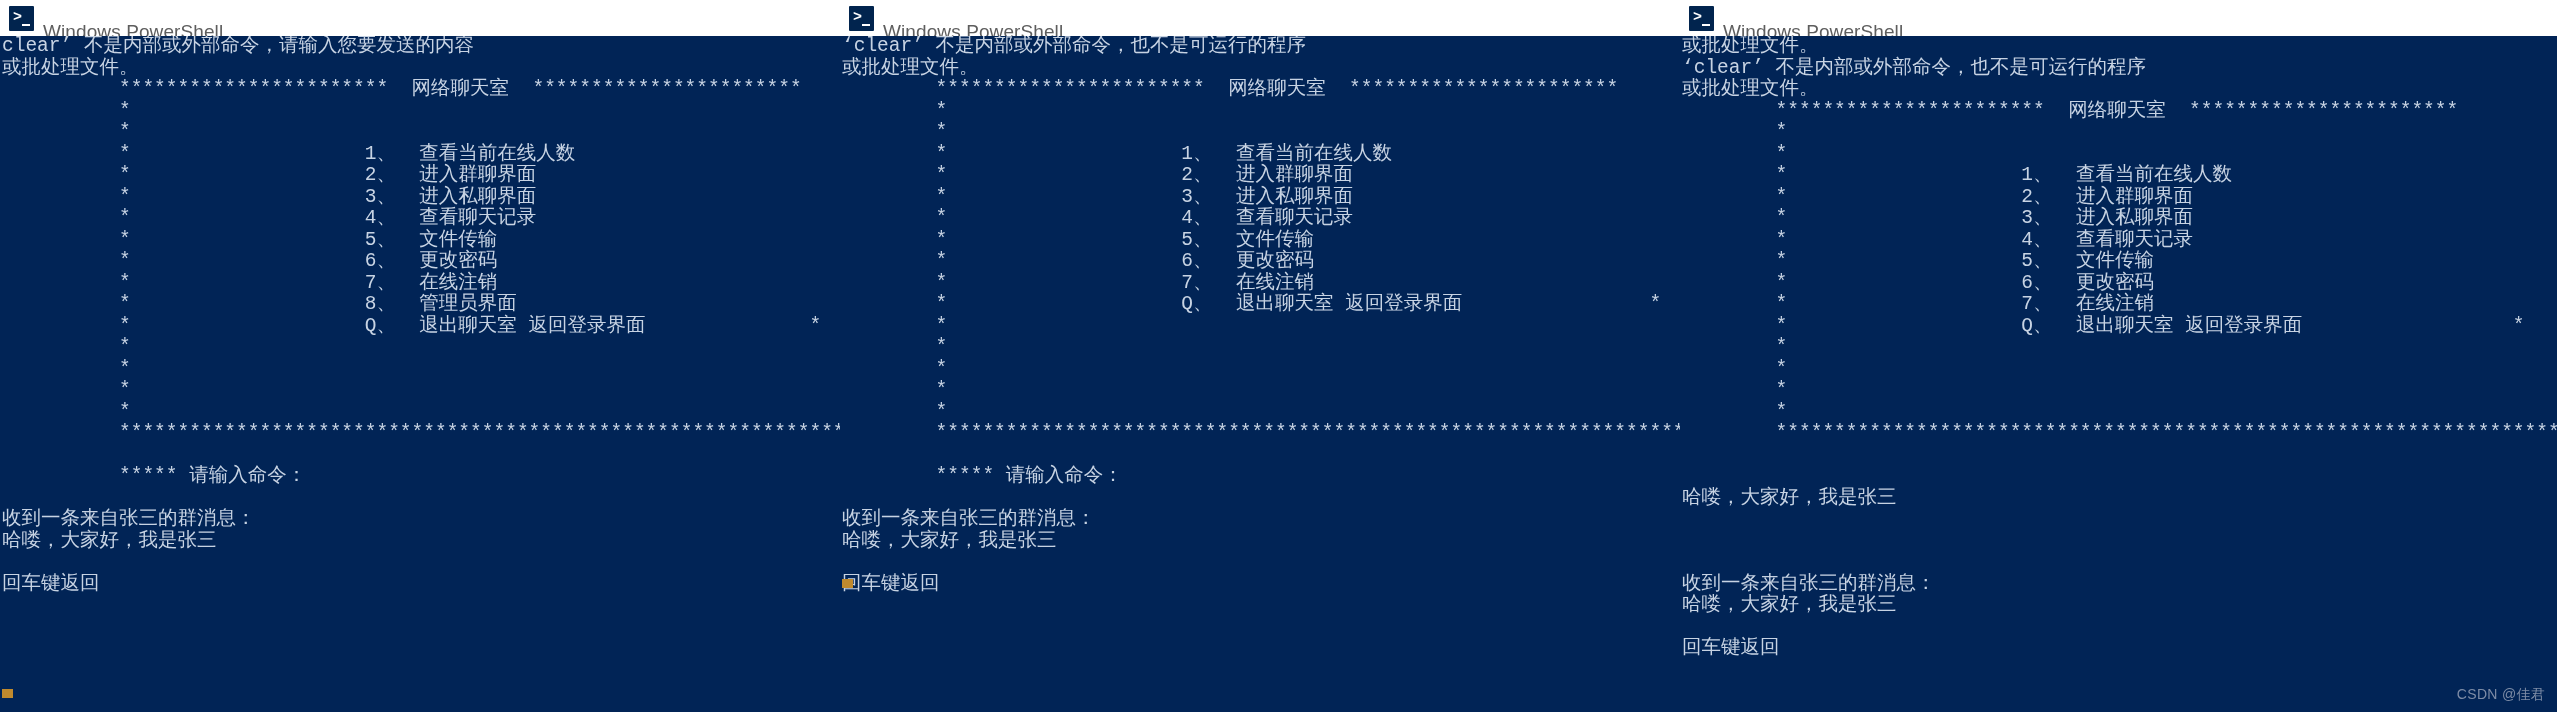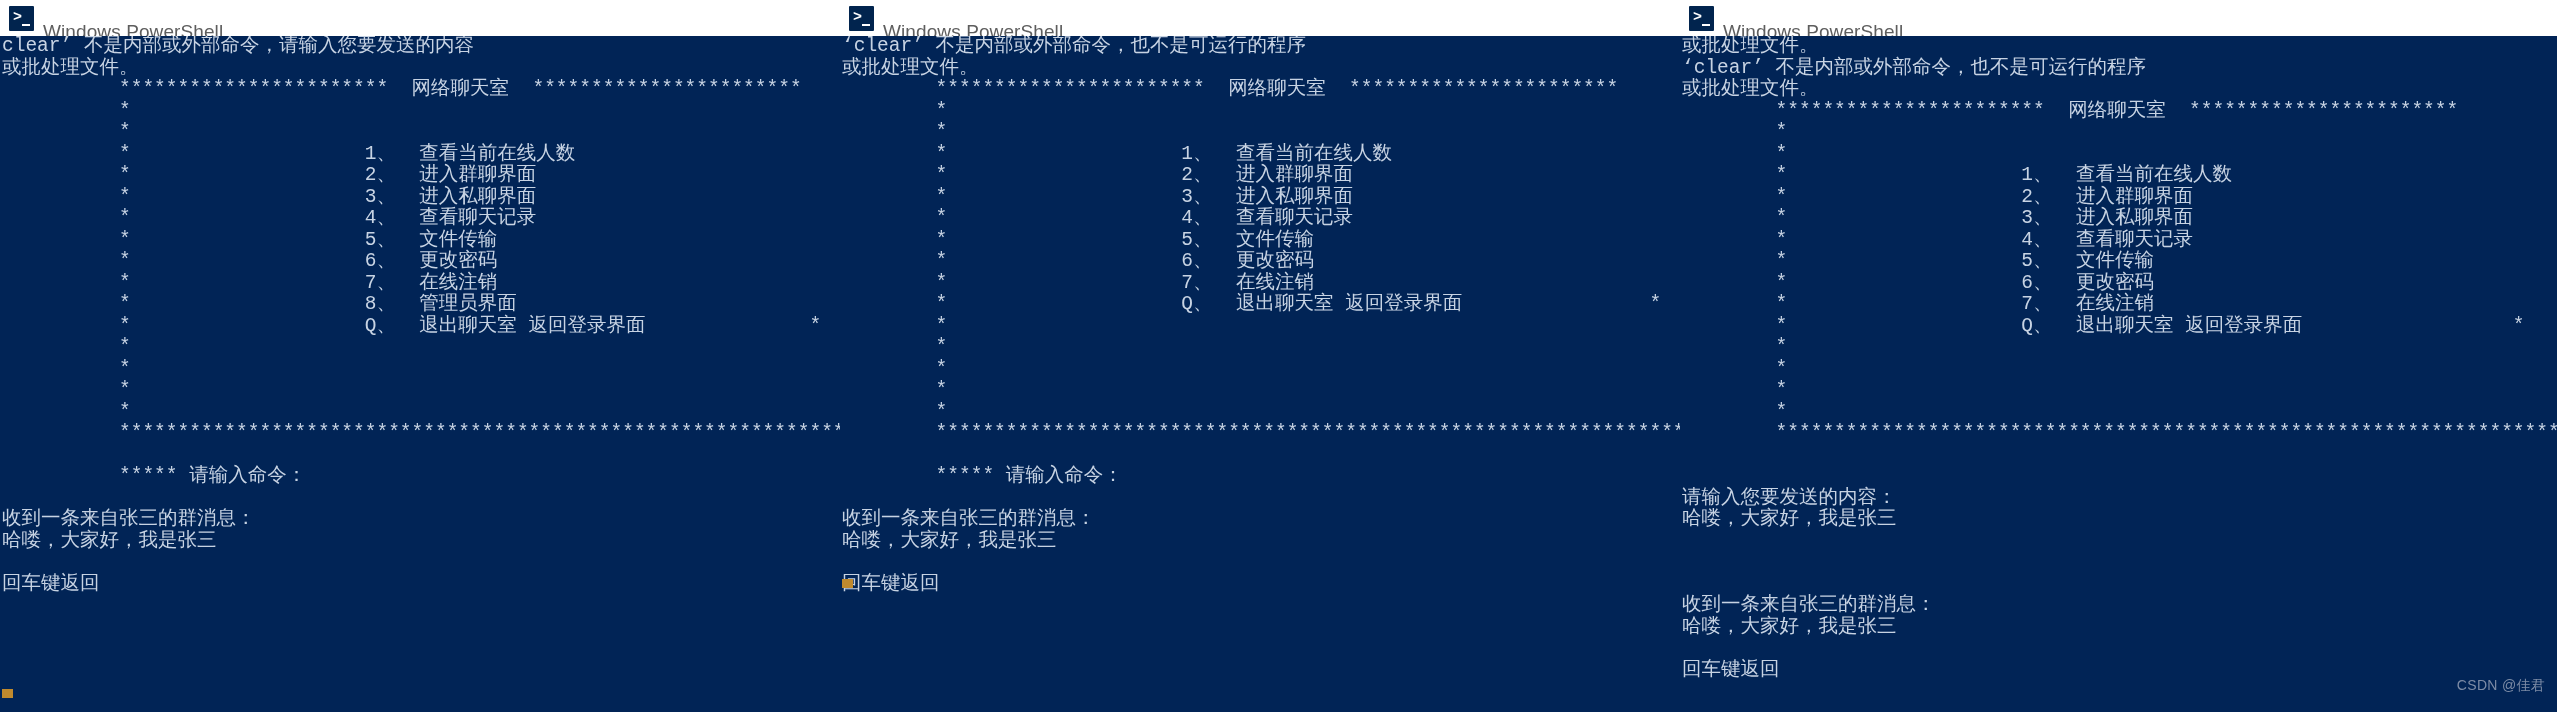--- a/index.html
+++ b/index.html
@@ -119,21 +119,21 @@
   }
   .cursor-block.b2 {
     bottom: 124px;
     left: 2px;
     background: #c08a2e;
   }
 
   .watermark {
     position: absolute;
     right: 12px;
-    bottom: 16px;
+    bottom: 7px;
     color: #7d8ca6;
     font-size: 14px;
     font-family: "Liberation Sans", sans-serif;
     letter-spacing: 0.3px;
   }
 </style>
 </head>
 <body>
 
 <div class="desktop">
@@ -240,21 +240,20 @@
       <div class="line">        *                    6、  更改密码                                    *</div>
       <div class="line">        *                    7、  在线注销                                    *</div>
       <div class="line">        *                    Q、  退出聊天室 返回登录界面                  *</div>
       <div class="line">        *                                                                      *</div>
       <div class="line">        *                                                                      *</div>
       <div class="line">        *                                                                      *</div>
       <div class="line">        *                                                                      *</div>
       <div class="line">        **************************************************************************</div>
       <div class="line blank"></div>
       <div class="line blank"></div>
-      <div class="line">请输入您要发送的内容：</div>
       <div class="line">哈喽，大家好，我是张三</div>
       <div class="line blank"></div>
       <div class="line blank"></div>
       <div class="line blank"></div>
       <div class="line">收到一条来自张三的群消息：</div>
       <div class="line">哈喽，大家好，我是张三</div>
       <div class="line blank"></div>
       <div class="line">回车键返回</div>
       <div class="watermark">CSDN @佳君</div>
     </div>

